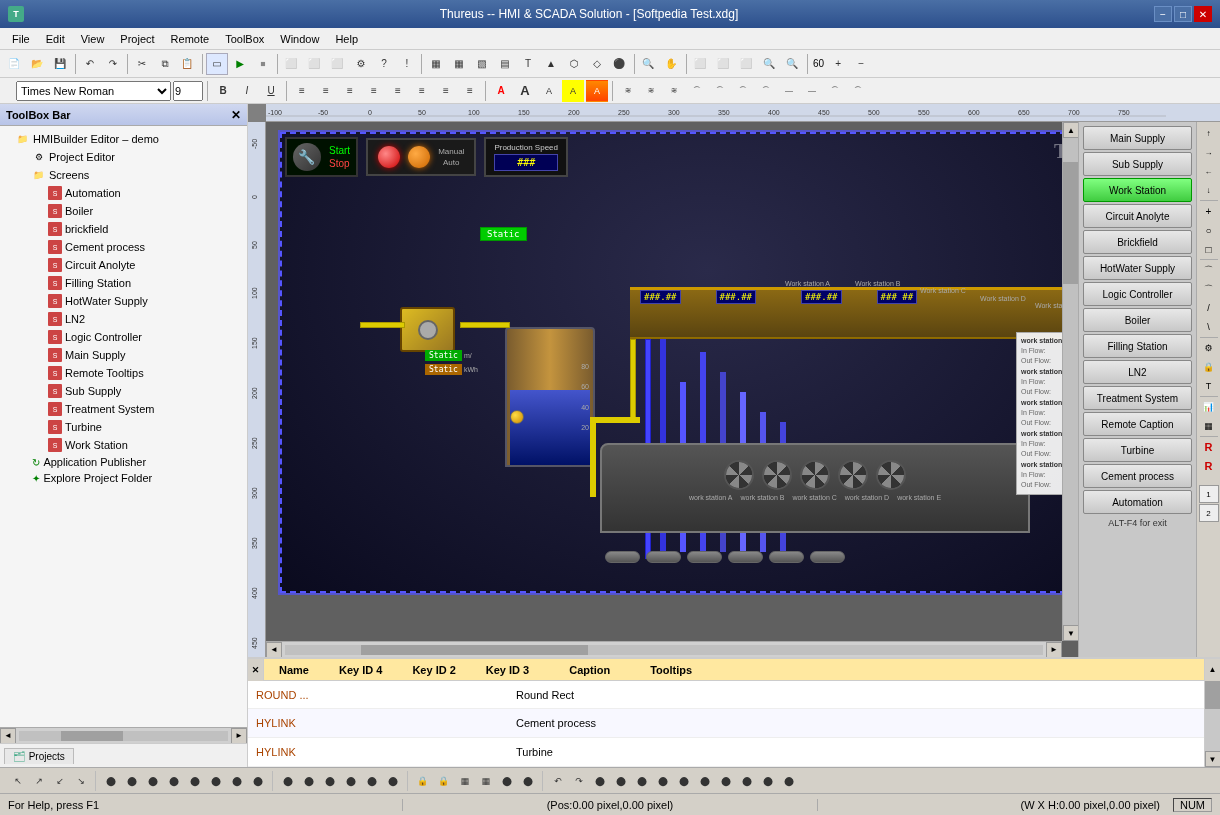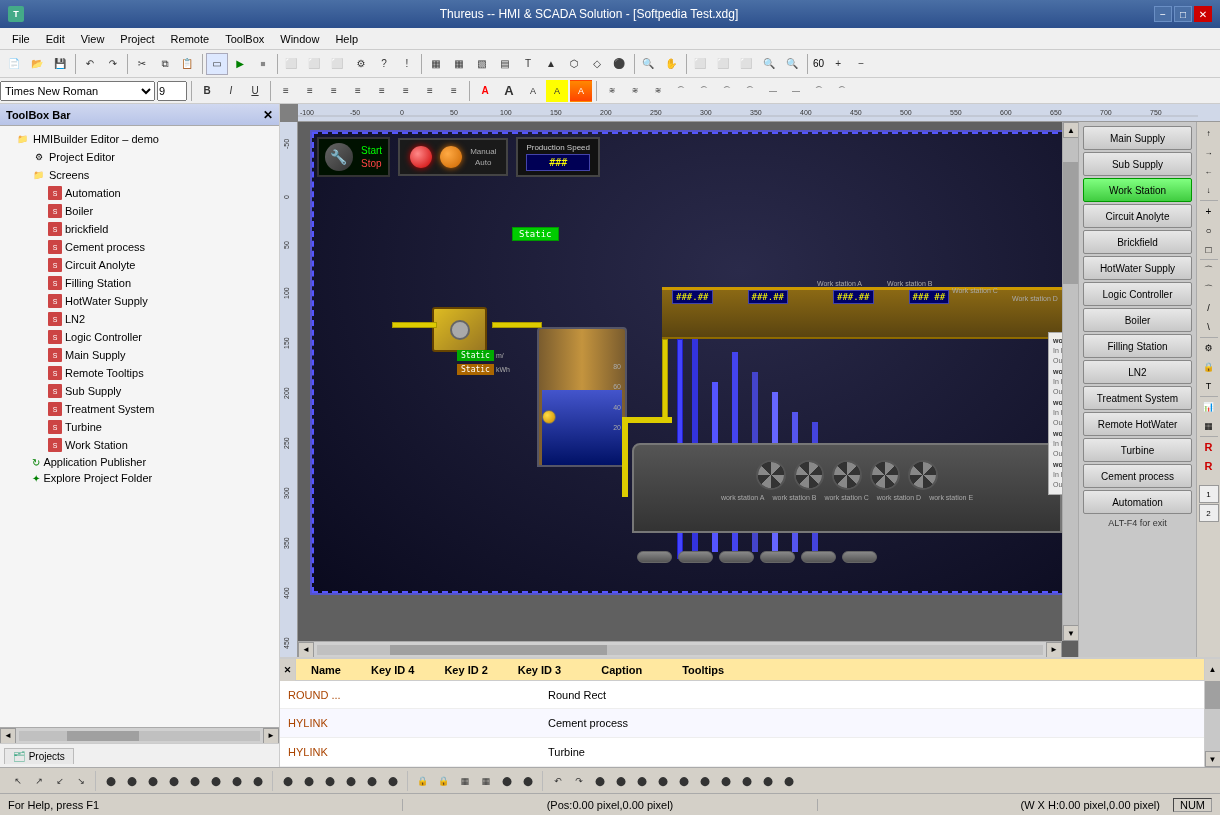--- a/index.html
+++ b/index.html
@@ -32,28 +32,28 @@
     .tb-btn {
       width: 22px; height: 22px; background: #f0f0f0; border: 1px solid transparent;
       display: flex; align-items: center; justify-content: center; cursor: pointer;
       font-size: 10px; color: #333;
     }
     .tb-sep { width: 1px; height: 20px; background: #aaa; margin: 0 2px; }
 
     
     #font-toolbar {
       height: 26px; background: #f0f0f0; border-bottom: 1px solid #ccc;
-      display: flex; align-items: center; padding: 0 0; gap: 2px;
+      display: flex; align-items: center; padding: 0 16px; gap: 2px;
     }
     .font-select { width: 155px; height: 20px; font-size: 11px; }
     .font-size { width: 30px; height: 20px; font-size: 11px; }
 
     
     #toolbox {
-      width: 280px; background: #f5f5f5; border-right: 1px solid #ccc;
+      width: 248px; background: #f5f5f5; border-right: 1px solid #ccc;
       display: flex; flex-direction: column; overflow: hidden;
     }
     #toolbox-header {
       height: 22px; background: linear-gradient(to bottom, #d0d8f0, #b8c4e8);
       display: flex; align-items: center; justify-content: space-between;
       padding: 0 6px; font-size: 11px; font-weight: bold; border-bottom: 1px solid #aaa;
     }
     #toolbox-header .close-x { cursor: pointer; font-size: 12px; }
     #toolbox-tree { flex: 1; overflow-y: auto; padding: 4px 0; }
     .tree-item { display: flex; align-items: center; padding: 2px 4px; cursor: pointer; font-size: 11px; }
@@ -635,21 +635,21 @@
         <div class="right-btn">Sub Supply</div>
         <div class="right-btn active">Work Station</div>
         <div class="right-btn">Circuit Anolyte</div>
         <div class="right-btn">Brickfield</div>
         <div class="right-btn">HotWater Supply</div>
         <div class="right-btn">Logic Controller</div>
         <div class="right-btn">Boiler</div>
         <div class="right-btn">Filling Station</div>
         <div class="right-btn">LN2</div>
         <div class="right-btn">Treatment System</div>
-        <div class="right-btn">Remote HotWater</div>
+        <div class="right-btn">Remote Caption</div>
         <div class="right-btn">Turbine</div>
         <div class="right-btn">Cement process</div>
         <div class="right-btn">Automation</div>
         <div class="alt-f4">ALT-F4 for exit</div>
       </div>
 
       <div id="right-icon-panel" style="width:24px;background:#d4d0c8;border-left:1px solid #aaa;display:flex;flex-direction:column;align-items:center;padding:2px 0;gap:1px;overflow:hidden;">
         <div class="ri-btn" style="font-size:8px;">↑</div>
         <div class="ri-btn" style="font-size:8px;">→</div>
         <div class="ri-btn" style="font-size:8px;">←</div>

